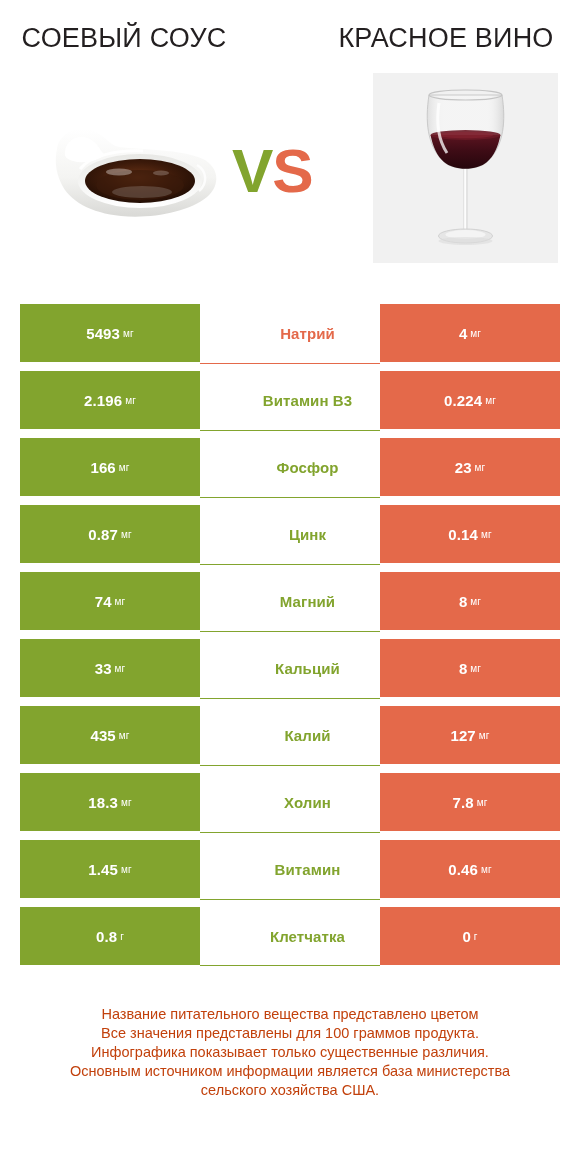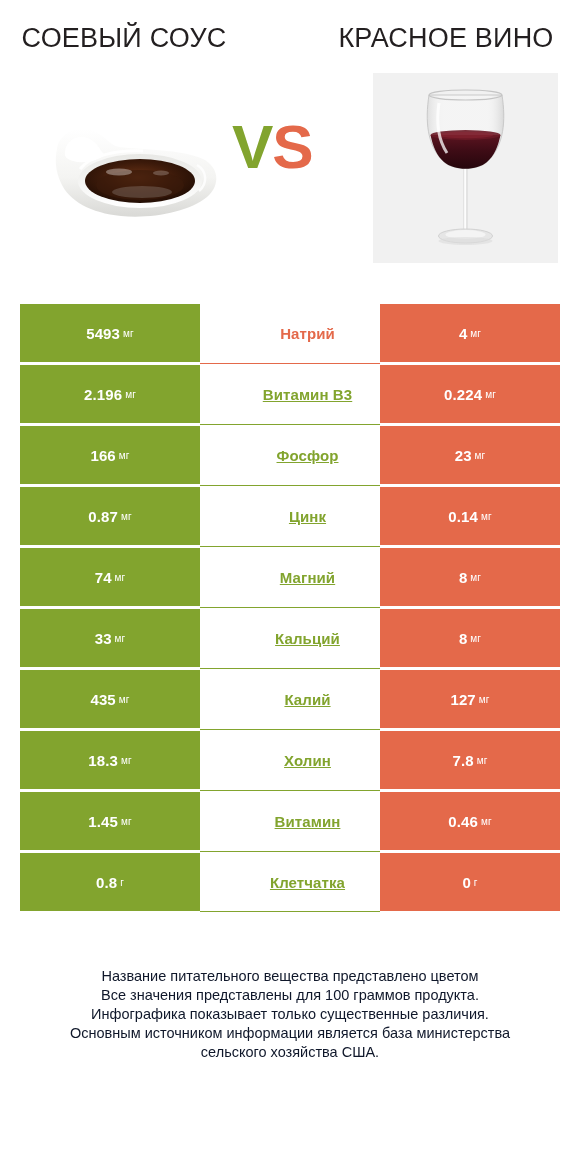--- a/index.html
+++ b/index.html
@@ -53,21 +53,21 @@
     left: 47px;
     top: 37px;
     width: 180px;
     height: 120px;
   }
   .soy-img svg { display: block; }
 
   .vs {
     position: absolute;
     left: 232px;
-    top: 44px;
+    top: 68px;
     font-size: 62px;
     line-height: 62px;
     font-weight: 700;
     letter-spacing: -1px;
     user-select: none;
   }
   .vs .v { color: #82a42e; }
   .vs .s { color: #e4694a; }
 
   .wine-box {
@@ -83,21 +83,21 @@
 
   
   .table {
     margin: 0 20px;
     width: 540px;
     box-sizing: border-box;
   }
   .row {
     display: flex;
     height: 58px;
-    margin-bottom: 3px;
+    margin-bottom: 9px;
   }
   .cell {
     display: flex;
     align-items: center;
     justify-content: center;
     box-sizing: border-box;
     font-size: 15px;
     letter-spacing: 0.1px;
   }
   .cell-left, .cell-right {
@@ -107,41 +107,41 @@
   }
   .cell-left  { background: #82a42e; }
   .cell-right { background: #e4694a; }
   .cell-mid {
     width: 180px;
     background: #ffffff;
     font-weight: 700;
     position: relative;
     padding-left: 35px;
   }
-  .cell-mid.green  { color: #82a42e; text-decoration: underline; }
+  .cell-mid.green  { color: #82a42e; }
   .cell-mid.orange { color: #e4694a; }
   .cell-mid::after {
     content: "";
     position: absolute;
     left: 0;
     right: 0;
     bottom: -2px;
     height: 1px;
     background: currentColor;
   }
   .row:last-child .cell-mid::after { bottom: -1px; }
   .unit { font-weight: 400; font-size: 10px; margin-left: 3px; }
 
   
   .footer {
-    margin-top: 56px;
+    margin-top: 40px;
     text-align: center;
     font-size: 14.5px;
     line-height: 19px;
-    color: #0f172a;
+    color: #c2410c;
     padding: 0 24px;
   }
   .footer p { margin: 0; }
 </style>
 </head>
 <body>
 
 <div class="header">
   <div class="header-col left">
     <span class="product-title">Соевый соус</span>

